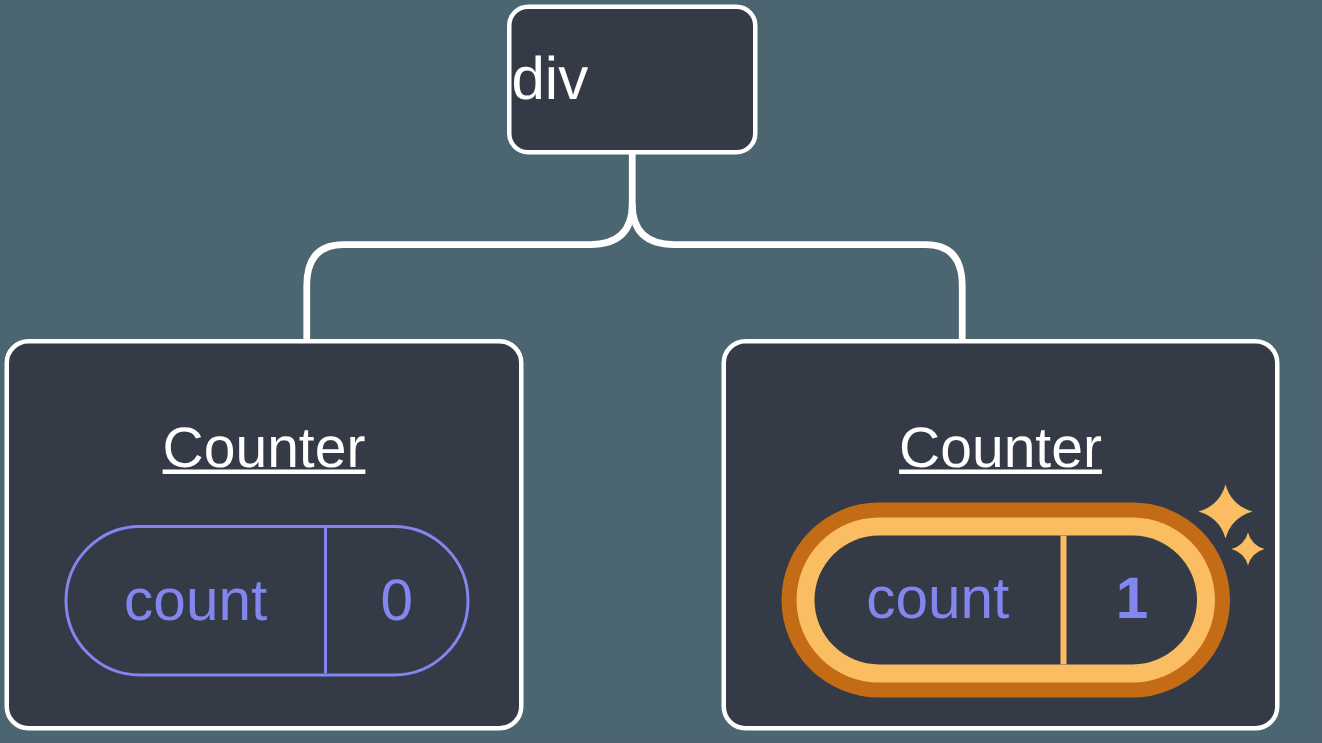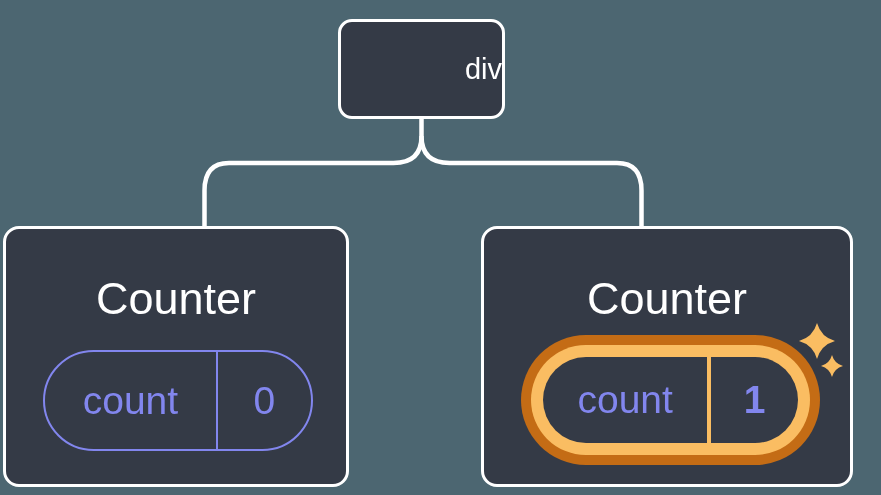--- a/index.html
+++ b/index.html
@@ -27,33 +27,32 @@
   .connector{fill:none;stroke:var(--connector);stroke-width:4.5;}
   .node{
     position:absolute;
     background:var(--node-fill);
     border:3px solid var(--node-border);
     box-sizing:border-box;
   }
   .div-node{
     left:338px;top:3px;width:167px;height:100px;
     border-radius:14px;
-    display:flex;align-items:center;justify-content:flex-end;
+    display:flex;align-items:center;justify-content:flex-start;
     color:var(--title-text);
-    font-size:29px;
-    margin-top:16px;
+    font-size:40px;
   }
   .card{border-radius:16px;}
   .card-left{left:3px;top:226px;width:346px;height:261px;}
   .card-right{left:481px;top:226px;width:372px;height:261px;}
   .card-title{
     position:absolute;left:0;right:0;top:51px;
     text-align:center;
     color:var(--title-text);
-    font-size:45px;line-height:38px;
+    font-size:38px;line-height:38px;text-decoration:underline;
   }
   
   .pill{
     position:absolute;left:37px;top:121px;width:270px;height:101px;
     border:2.5px solid var(--accent);
     border-radius:999px;
     box-sizing:border-box;
     display:flex;
     color:var(--accent);
     font-size:39px;

